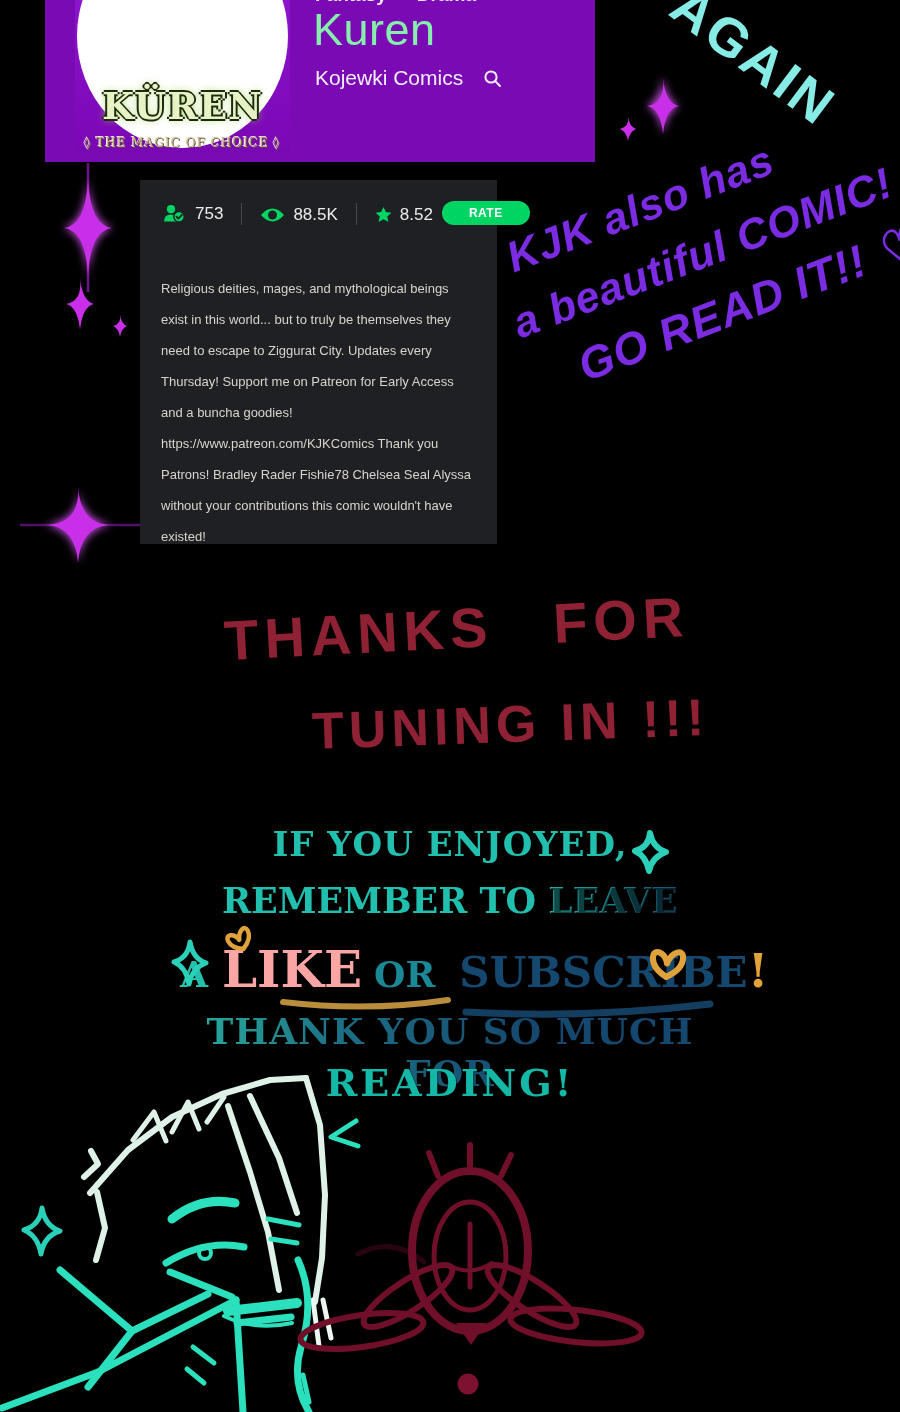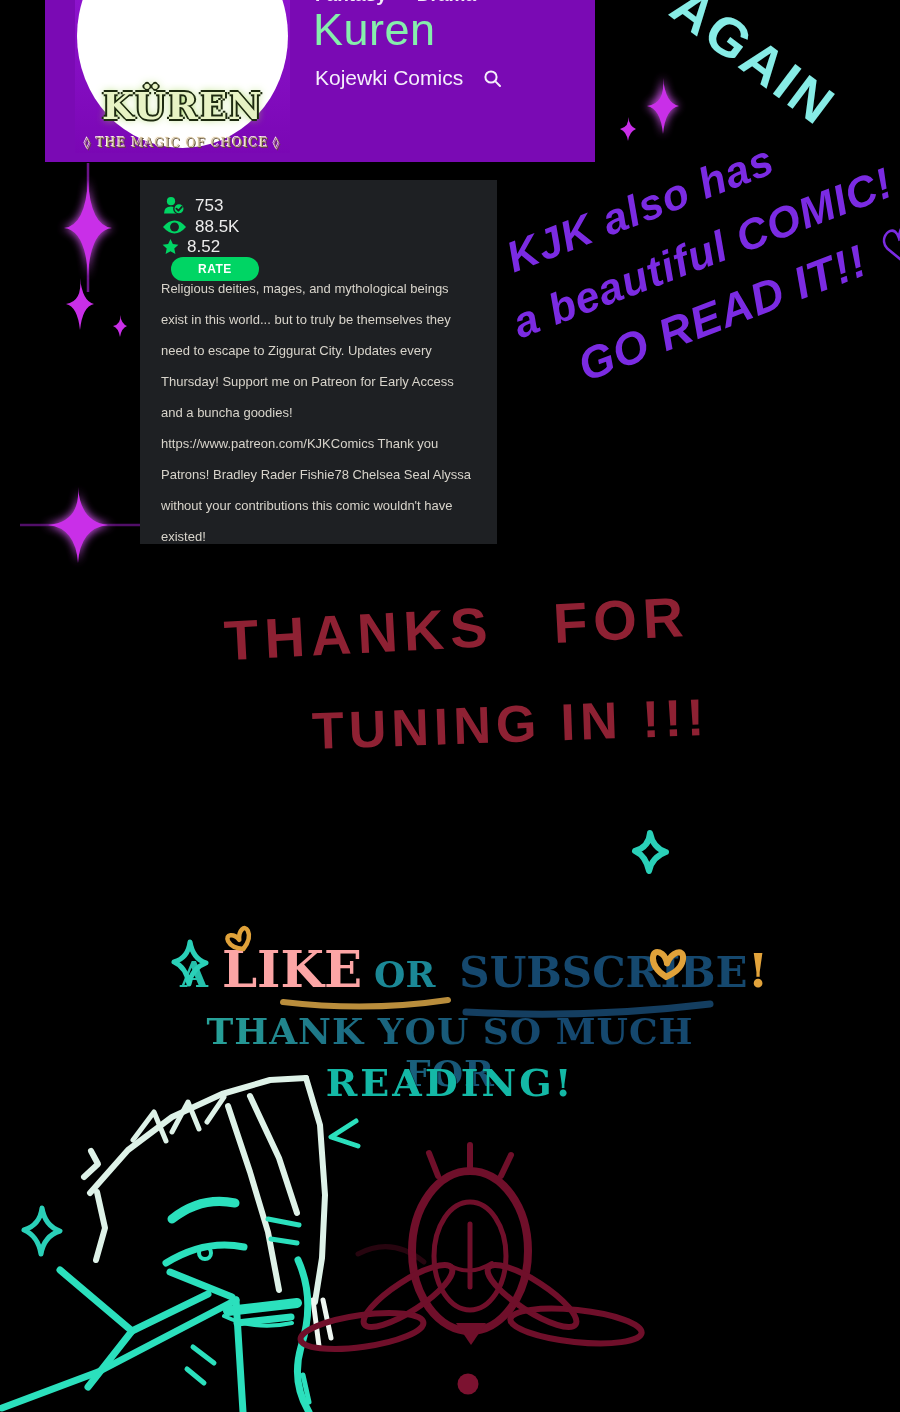--- a/index.html
+++ b/index.html
@@ -17,22 +17,22 @@
       font-family:"DejaVu Serif",serif;font-weight:normal;font-size:12px;letter-spacing:1px;color:#cbb993;
       text-shadow:1px 1px 0 #5c4c34,-1px -1px 0 #fff8ec;}
   .genres{position:absolute;left:270px;top:-16px;font-size:19px;font-weight:bold;color:#f2eaf8;}
   .genres span{margin-right:30px;}
   .series-title{position:absolute;left:268px;top:4px;font-size:45px;font-weight:500;color:#86efac;letter-spacing:.5px;}
   .author-row{position:absolute;left:270px;top:66px;display:flex;align-items:center;gap:20px;
       font-size:21px;color:#f5eefb;}
 
   
   .info-panel{position:absolute;left:140px;top:180px;width:357px;height:364px;background:#1e2023;}
-  .stats-row{position:absolute;left:22px;top:15px;display:flex;align-items:flex-start;height:30px;
-      color:#ececec;font-size:17px;font-weight:500;flex-direction:column;}
+  .stats-row{position:absolute;left:22px;top:15px;display:flex;align-items:flex-end;height:30px;
+      color:#ececec;font-size:17px;font-weight:500;}
   .stat{display:flex;align-items:center;gap:8px;}
   .stat-divider{width:1px;height:22px;background:#45484c;margin:0 18px;}
   .rate-btn{margin-left:9px;background:#00d564;color:#fff;font-family:"Liberation Sans",sans-serif;
       font-size:12px;font-weight:bold;letter-spacing:.5px;border:none;border-radius:12px;padding:5px 27px;cursor:pointer;}
   .description{position:absolute;left:21px;top:80px;width:312px;font-size:13px;line-height:31px;color:#d8d4cb;}
 
   
   .again{position:absolute;left:697px;top:-26px;transform:rotate(37deg);transform-origin:0 0;
       font-size:54px;font-weight:bold;letter-spacing:3px;color:#87ece6;}
   .kjk-note{position:absolute;left:500px;top:150px;width:440px;transform:rotate(-21deg);
@@ -123,20 +123,24 @@
     <div class="kjk-l1">KJK also has</div>
     <div class="kjk-l2">a beautiful COMIC!</div>
     <div class="kjk-l3">GO READ IT!! ♡</div>
   </div>
 
   <div class="thanks1">
     <span>THANKS</span><span class="gap">FOR</span>
   </div>
   <div class="thanks2">TUNING IN !!!</div>
 
+  <div class="deco enjoyed">IF YOU ENJOYED,</div>
+  <div class="deco remember">
+    <span>REMEMBER TO </span><span class="w-leave">LEAVE</span>
+  </div>
   <div class="deco like-line">
     <span>A</span><span class="w-like">LIKE</span><span class="w-or">OR</span><span class="w-sub">SUBSCRIBE</span><span class="w-bang">!</span>
   </div>
   <div class="deco thankyou">THANK YOU SO MUCH FOR</div>
   <div class="deco reading">READING!</div>
 
   <svg class="art-overlay" width="900" height="1412" viewBox="0 0 900 1412">
     <defs>
       <filter id="glow" x="-80%" y="-80%" width="260%" height="260%">
           <feGaussianBlur stdDeviation="4"></feGaussianBlur>

